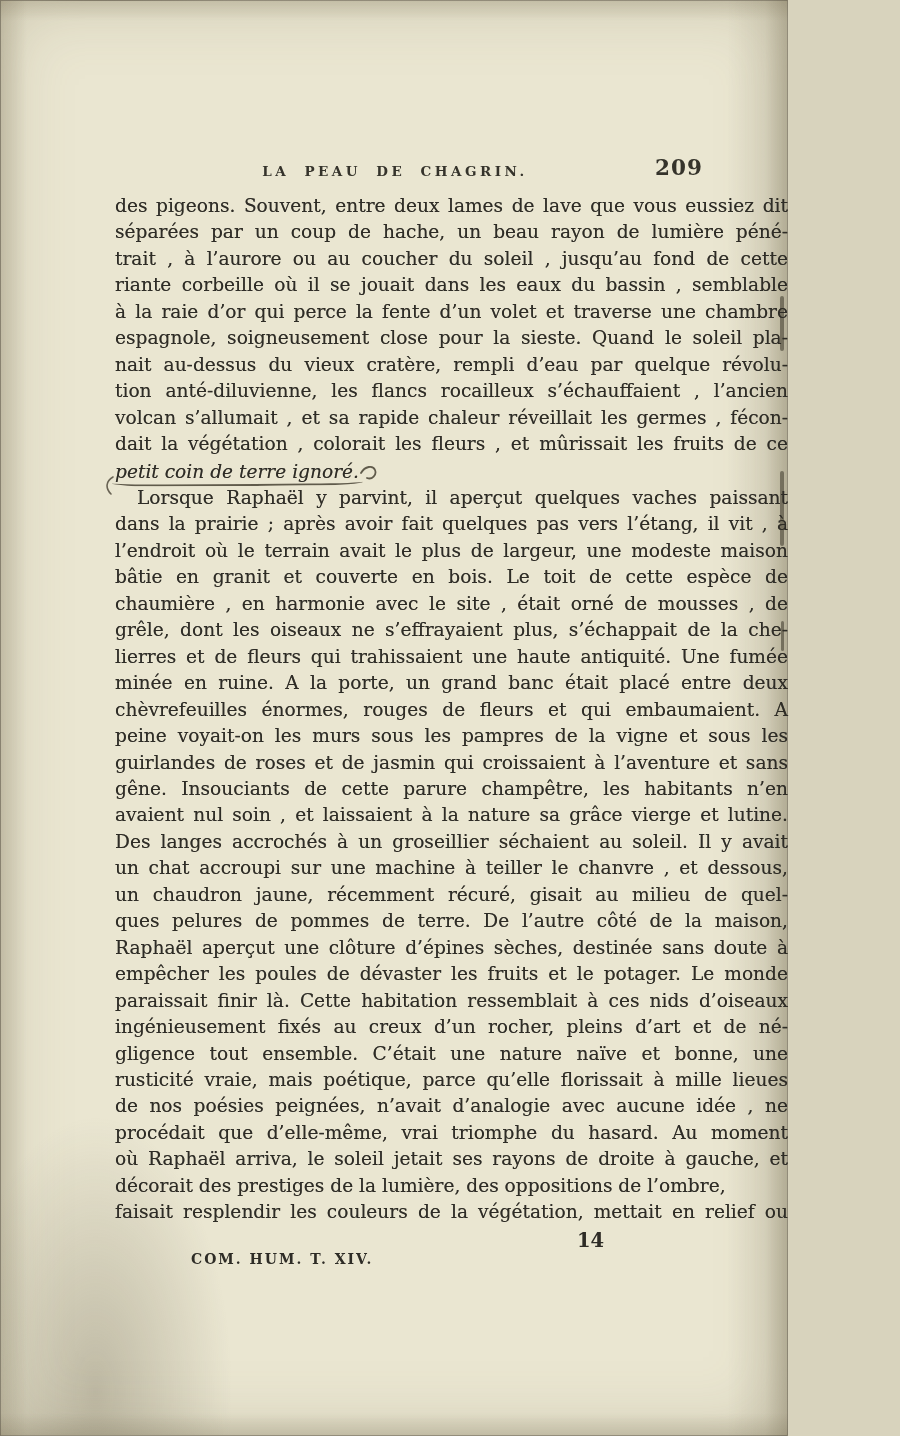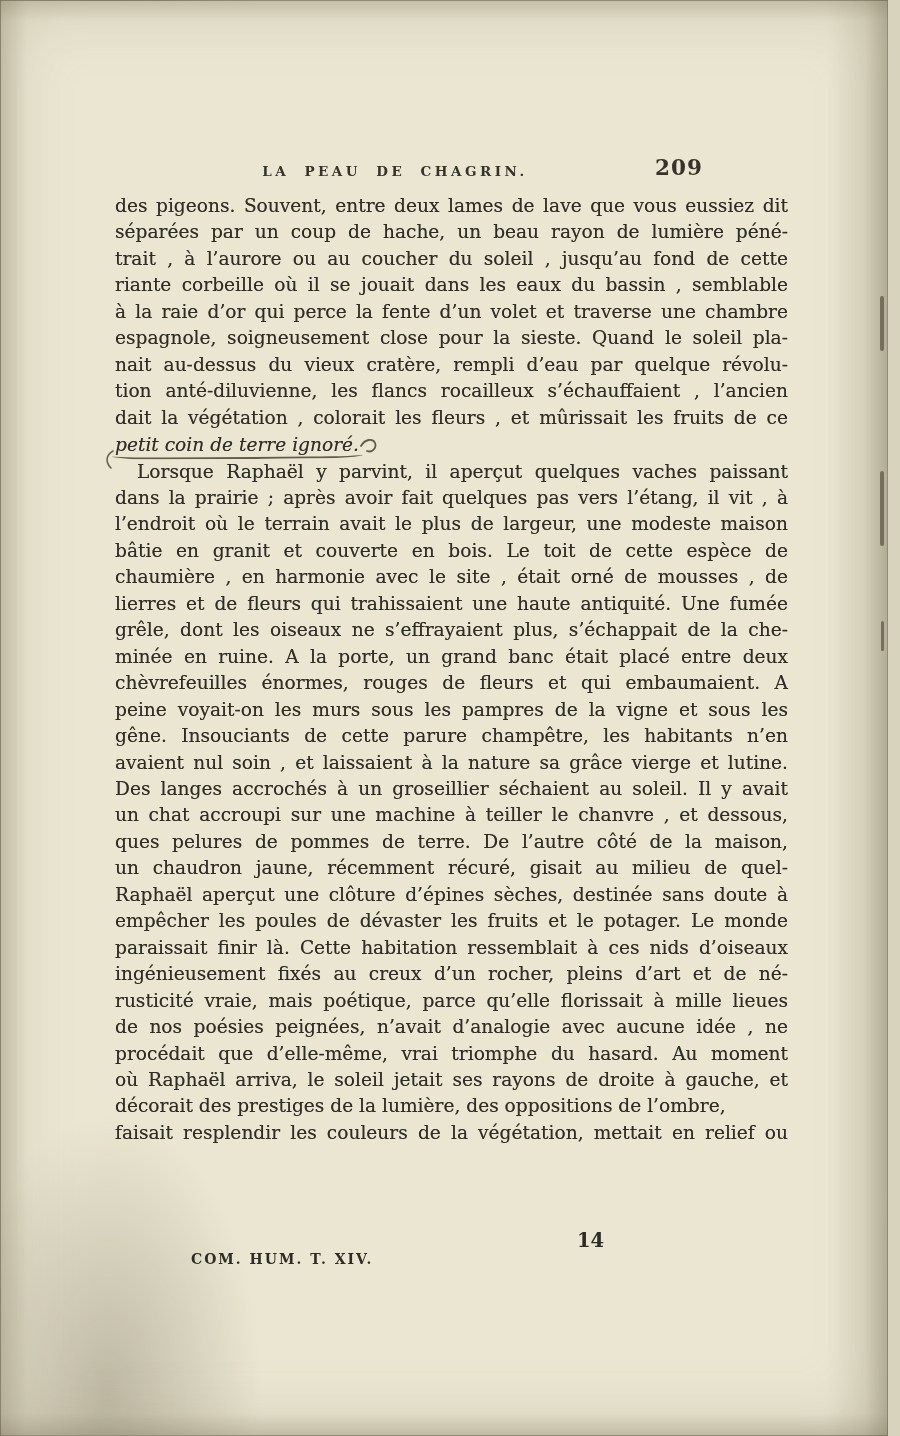--- a/index.html
+++ b/index.html
@@ -4,21 +4,21 @@
 <style>
   html, body { margin: 0; padding: 0; }
   body {
     width: 900px; height: 1436px;
     background: #d8d3bd;
     font-family: "DejaVu Serif", "Liberation Serif", serif;
     overflow: hidden;
   }
   .scan {
     position: relative;
-    width: 888px; height: 1436px;
+    width: 788px; height: 1436px;
     background:
       radial-gradient(ellipse at 12% 97%, rgba(90,82,60,0.30), rgba(90,82,60,0) 14%),
       linear-gradient(to right, rgba(110,100,72,0.22) 0px, rgba(110,100,72,0) 26px),
       linear-gradient(to left, rgba(95,86,60,0.32) 0px, rgba(95,86,60,0.10) 22px, rgba(95,86,60,0) 60px),
       linear-gradient(to bottom, rgba(110,100,72,0.20) 0px, rgba(110,100,72,0) 20px),
       linear-gradient(to top, rgba(110,100,72,0.22) 0px, rgba(110,100,72,0) 22px),
       #eae6d1;
     box-shadow: inset 0 0 70px rgba(120,108,78,0.28);
     box-sizing: border-box;
     border: 1px solid rgba(70,64,50,0.45);
@@ -100,48 +100,51 @@
   <div class="page-body">
       <div class="paragraph">
         <div class="line">des pigeons.  Souvent, entre deux lames de lave que vous eussiez dit</div>
         <div class="line">séparées par un coup de hache, un beau rayon de lumière péné-</div>
         <div class="line">trait , à l’aurore ou au coucher du soleil , jusqu’au fond de cette</div>
         <div class="line">riante corbeille où il se jouait dans les eaux du bassin , semblable</div>
         <div class="line">à la raie d’or qui perce la fente d’un volet et traverse une chambre</div>
         <div class="line">espagnole, soigneusement close pour la sieste.  Quand le soleil pla-</div>
         <div class="line">nait au-dessus du vieux cratère,  rempli d’eau par quelque révolu-</div>
         <div class="line">tion anté-diluvienne,  les flancs rocailleux s’échauffaient ,  l’ancien</div>
+        <div class="line">volcan s’allumait ,  et sa rapide chaleur réveillait les germes ,  fécon-</div>
         <div class="line">dait la végétation ,  colorait les fleurs ,  et mûrissait les fruits de ce</div>
         <div class="line para-end"><span class="pencil-underline">petit coin de terre ignoré.</span><svg class="pencil-curl" width="22" height="20" viewBox="0 0 22 20">
             <path d="M1 8 C 5 1, 13 0, 15 5 C 17 10, 12 15, 7 13" fill="none" stroke="rgba(72,66,52,0.85)" stroke-width="1.8" stroke-linecap="round"></path>
           </svg></div>
       </div>
       <div class="paragraph">
         <div class="line indent lead-marked"><svg class="pencil-tick" width="14" height="20" viewBox="0 0 14 20">
             <path d="M11 1 C 4 5, 3 12, 9 18" fill="none" stroke="rgba(72,66,52,0.8)" stroke-width="1.6" stroke-linecap="round"></path>
           </svg>Lorsque Raphaël y parvint, il aperçut quelques vaches paissant</div>
         <div class="line">dans la prairie ; après avoir fait quelques pas vers l’étang, il vit , à</div>
         <div class="line">l’endroit où le terrain avait le plus de largeur,  une modeste maison</div>
         <div class="line">bâtie  en  granit  et  couverte  en  bois.   Le  toit  de  cette  espèce  de</div>
         <div class="line">chaumière ,  en  harmonie  avec  le  site ,  était  orné  de  mousses ,  de</div>
+        <div class="line">grêle,  dont les oiseaux ne s’effrayaient plus,  s’échappait de la che-</div>
         <div class="line">lierres et de fleurs qui trahissaient une haute antiquité.  Une fumée</div>
-        <div class="line">grêle,  dont les oiseaux ne s’effrayaient plus,  s’échappait de la che-</div>
         <div class="line">minée en ruine.  A la porte,  un grand banc était placé entre deux</div>
         <div class="line">chèvrefeuilles énormes,  rouges de fleurs et qui embaumaient.  A</div>
         <div class="line">peine voyait-on les murs sous les pampres de la vigne et sous les</div>
+        <div class="line">guirlandes de roses et de jasmin qui croissaient à l’aventure et sans</div>
         <div class="line">gêne.  Insouciants de cette parure champêtre,  les habitants n’en</div>
         <div class="line">avaient nul soin ,  et laissaient à la nature sa grâce vierge et lutine.</div>
         <div class="line">Des langes accrochés à un groseillier séchaient au soleil.  Il y avait</div>
         <div class="line">un chat accroupi sur une machine à teiller le chanvre ,  et dessous,</div>
+        <div class="line">un chaudron jaune,  récemment récuré,  gisait au milieu de quel-</div>
         <div class="line">ques pelures de pommes de terre.  De l’autre côté de la maison,</div>
-        <div class="line">un chaudron jaune,  récemment récuré,  gisait au milieu de quel-</div>
         <div class="line">Raphaël aperçut une clôture d’épines sèches,  destinée sans doute à</div>
         <div class="line">empêcher les poules de dévaster les fruits et le potager.  Le monde</div>
         <div class="line">paraissait finir là.  Cette habitation ressemblait à ces nids d’oiseaux</div>
         <div class="line">ingénieusement fixés au creux d’un rocher,  pleins d’art et de né-</div>
+        <div class="line">gligence tout ensemble.  C’était une nature naïve et bonne,  une</div>
         <div class="line">rusticité vraie, mais poétique,  parce qu’elle florissait à mille lieues</div>
         <div class="line">de nos poésies peignées,  n’avait d’analogie avec aucune idée ,  ne</div>
         <div class="line">procédait que d’elle-même,  vrai triomphe du hasard.  Au moment</div>
         <div class="line">où Raphaël arriva, le soleil jetait ses rayons de droite à gauche, et</div>
         <div class="line para-end">décorait des prestiges de la lumière,  des oppositions de l’ombre,</div>
         <div class="line">faisait resplendir les couleurs de la végétation,  mettait en relief ou</div>
       </div>
     </div>
 
   <div class="page-footer">

